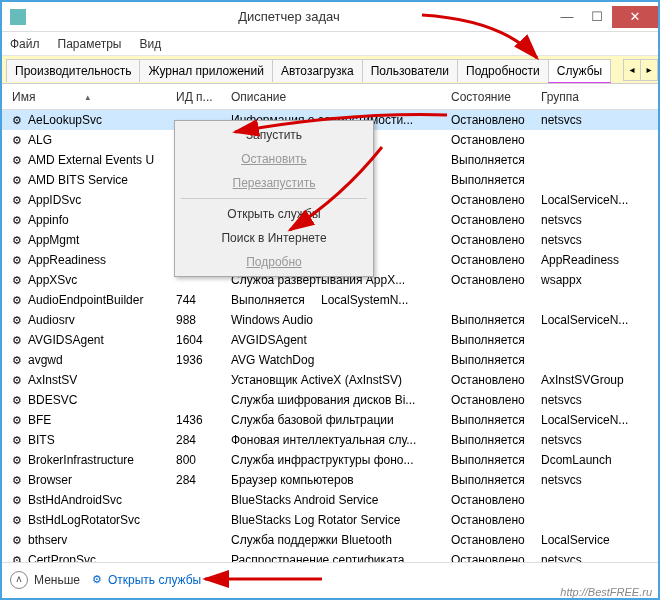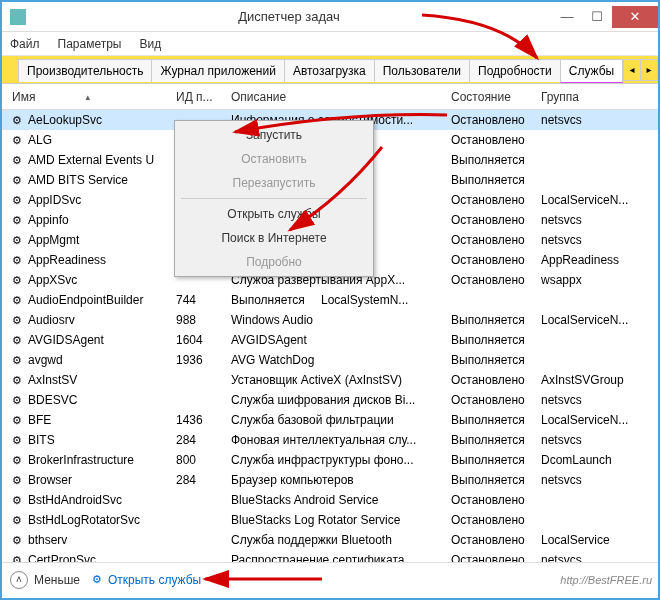--- a/index.html
+++ b/index.html
@@ -6,21 +6,21 @@
 body { width: 660px; height: 600px; background: #fff; border: 2px solid #4aa3df; position: relative; overflow: hidden; }
 .titlebar { height: 30px; display: flex; align-items: center; background: #fff; border-bottom: 1px solid #ddd; }
 .title-icon { width: 16px; height: 16px; margin-left: 8px; background: #6bb; }
 .title { flex: 1; text-align: center; font-size: 13px; color: #333; }
 .win-btns { display: flex; }
 .win-btn { width: 30px; height: 22px; display: flex; align-items: center; justify-content: center; font-size: 13px; }
 .win-min, .win-max { background: #fff; color: #555; }
 .win-close { background: #c8504f; color: #fff; width: 46px; }
 .menubar { height: 24px; display: flex; align-items: center; padding: 0 8px; font-size: 12px; gap: 18px; border-bottom: 1px solid #e5e5e5; }
 .menubar span { color: #333; }
-.tabs { display: flex; align-items: center; border-bottom: 1px solid #ccc; height: 28px; background: #fde047; padding-left: 16px; justify-content: flex-end; }
+.tabs { display: flex; align-items: center; border-bottom: 1px solid #ccc; height: 28px; background: #fef9c3; padding-left: 4px; justify-content: flex-end; }
 .tab { padding: 4px 8px; font-size: 12px; border: 1px solid #ccc; border-bottom: none; background: #f7f7f7; margin-right: -1px; cursor: default; position: relative; top: 1px; }
 .tab.active { background: #fff; border-bottom: 1px solid #d946ef; z-index: 2; }
 .tab-nav { margin-left: auto; display: flex; }
 .tab-nav-btn { width: 18px; height: 22px; border: 1px solid #ccc; display: flex; align-items: center; justify-content: center; font-size: 10px; margin-left: -1px; }
 .headers { display: flex; height: 26px; border-bottom: 1px solid #ddd; font-size: 12px; color: #333; align-items: center; padding: 0 4px; }
 .col-name { width: 170px; padding-left: 6px; display: flex; align-items: center; gap: 20px; }
 .sort-arrow { color: #606060; font-size: 9px; margin-left: 30px; }
 .col-pid { width: 55px; }
 .col-desc { width: 220px; }
 .col-state { width: 90px; }
@@ -33,24 +33,24 @@
 .row .c-desc { width: 220px; white-space: nowrap; overflow: hidden; text-overflow: ellipsis; }
 .row .c-state { width: 90px; }
 .row .c-group { flex: 1; white-space: nowrap; overflow: hidden; }
 .svc-icon { width: 14px; height: 14px; display: inline-flex; align-items: center; justify-content: center; font-size: 11px; }
 .statusbar { height: 34px; border-top: 1px solid #ddd; display: flex; align-items: center; padding: 0 8px; gap: 10px; font-size: 12px; }
 .fewer { display: flex; align-items: center; gap: 6px; color: #333; }
 .fewer-circle { width: 18px; height: 18px; border: 1px solid #888; border-radius: 50%; display: flex; align-items: center; justify-content: center; font-size: 10px; }
 .open-svc { color: #0066cc; display: flex; align-items: center; gap: 4px; }
 .context-menu { position: absolute; left: 172px; top: 118px; width: 200px; background: #f0f0f0; border: 1px solid #aaa; box-shadow: 2px 2px 4px rgba(0,0,0,.25); z-index: 10; font-size: 12px; padding: 2px; text-align: center; }
 .cm-item { padding: 5px 16px; color: #333; }
-.cm-item.disabled { color: #999; }
+.cm-item.disabled { color: #999; text-decoration: underline; }
 .cm-sep { height: 1px; background: #ccc; margin: 3px 4px; }
 .arrow { position: absolute; pointer-events: none; z-index: 20; }
-.watermark { position: absolute; right: 6px; bottom: 12px; font-size: 11px; color: #888; font-style: italic; text-shadow: 1px 1px 0 #fff; z-index: 5; }
+.watermark { position: absolute; right: 6px; bottom: 0; font-size: 11px; color: #888; font-style: italic; text-shadow: 1px 1px 0 #fff; z-index: 5; }
 ::-webkit-scrollbar { width: 16px; }
 ::-webkit-scrollbar-track { background: #f0f0f0; }
 ::-webkit-scrollbar-thumb { background: #c8c8c8; border: 1px solid #aaa; }
 </style>
 </head>
 <body>
 
 <div class="titlebar">
   <div class="title-icon"></div>
   <div class="title">Диспетчер задач</div>

